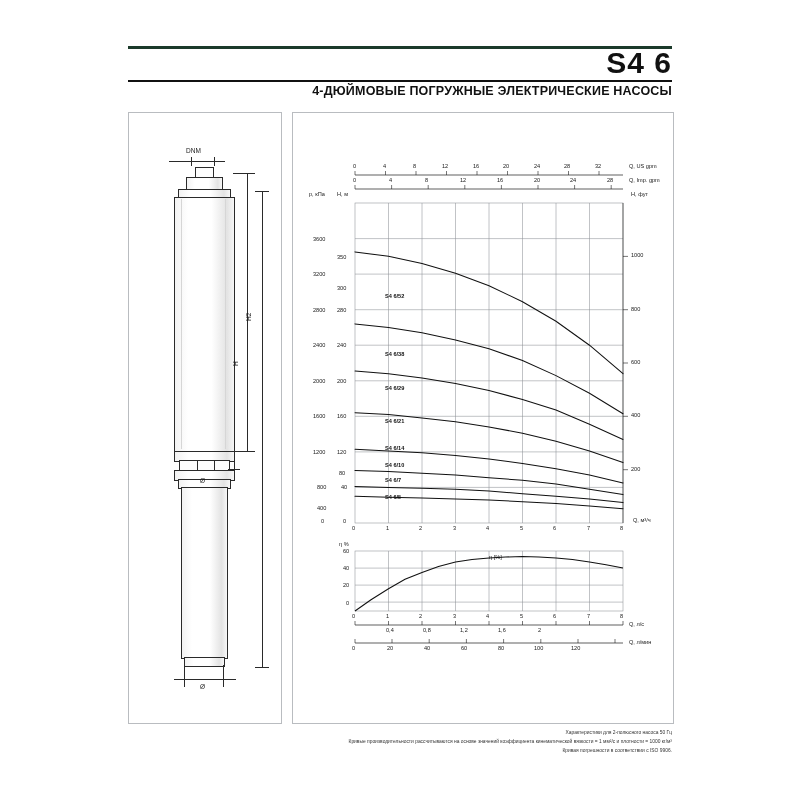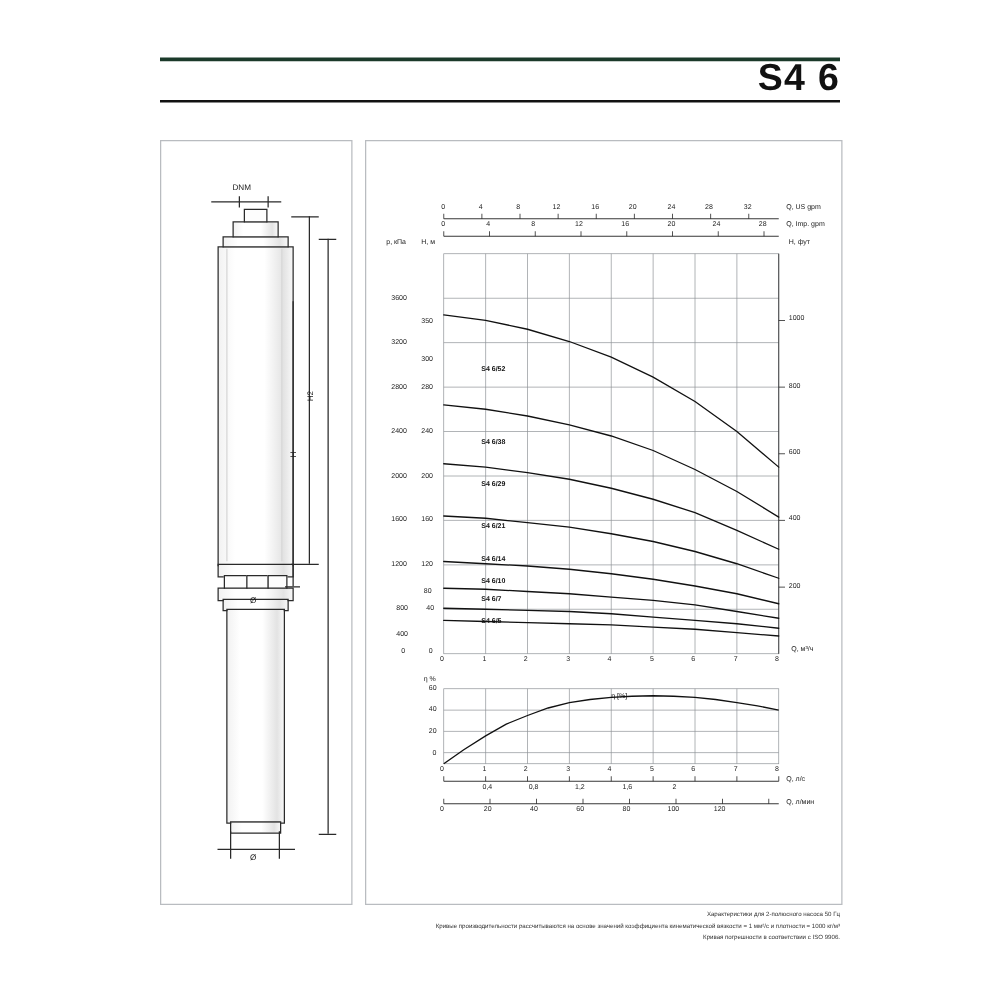--- a/index.html
+++ b/index.html
@@ -40,20 +40,21 @@
   #foot3{top:748px;}
 </style>
 </head>
 <body>
 
 <div class="page">
 
   <div class="hdr-rule"></div>
   <div class="hdr-title">S4 6</div>
   <div class="hdr-rule2"></div>
+  <div class="hdr-sub">4-ДЮЙМОВЫЕ ПОГРУЖНЫЕ ЭЛЕКТРИЧЕСКИЕ НАСОСЫ</div>
 
   <div class="panel" id="panel-left">
     <div class="pump">
 
       <div class="lbl" style="left:57px;top:34px;">DNM</div>
       <div class="ln hl" style="left:40px;top:48px;width:56px;"></div>
       <div class="ln vl" style="left:62px;top:44px;height:9px;"></div>
       <div class="ln vl" style="left:85px;top:44px;height:9px;"></div>
 
       <div class="body-rect" style="left:66px;top:54px;width:17px;height:10px;"></div>

